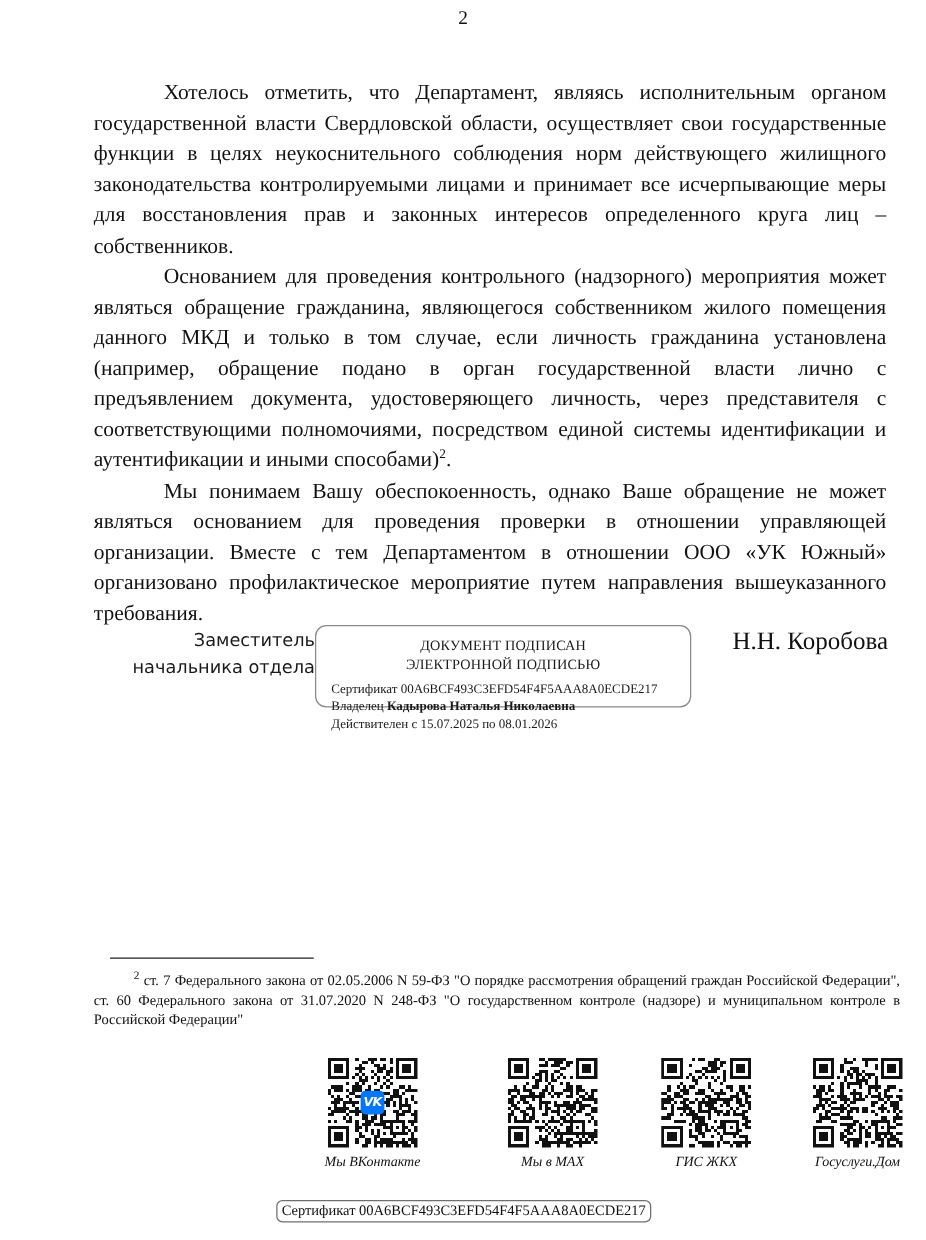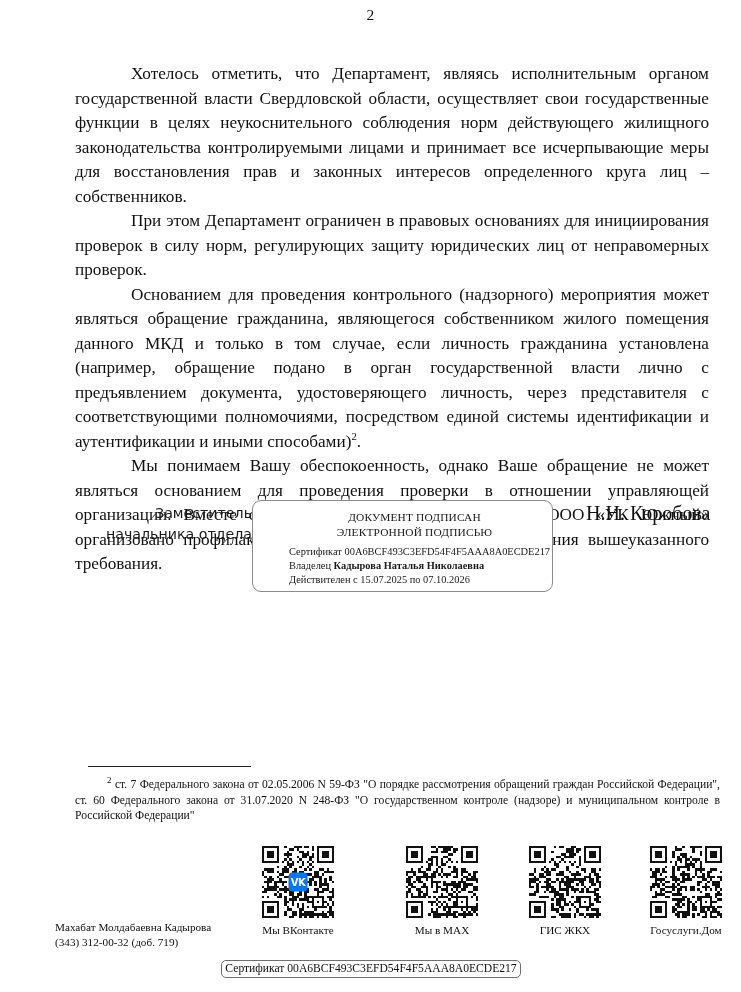--- a/index.html
+++ b/index.html
@@ -77,26 +77,25 @@
     line-height: 21px;
     color: #1a1a1a;
   }
   .sig-left div { white-space: nowrap; text-align: right; }
 
   .sig-stamp {
     position: absolute;
     left: 252px;
     top: 2px;
     width: 301px;
-    height: 92px;
+    height: 66px;
     border: 1px solid #8b8b8b;
     border-radius: 9px;
     box-sizing: border-box;
     background: #ffffff;
-    padding-left: 24px;
   }
   .stamp-title {
     text-align: center;
     font-size: 11.4px;
     line-height: 14.5px;
     letter-spacing: 0.15px;
     margin-top: 9px;
     color: #1a1a1a;
   }
   .stamp-lines {
@@ -150,20 +149,21 @@
     color: #111111;
   }
 
   
   .qr-row {
     position: absolute;
     left: 0;
     top: 846px;
     width: 677px;
     height: 100px;
+    font-style: italic;
   }
   .qr-item {
     position: absolute;
     top: 0;
     width: 96px;
     text-align: center;
   }
   .qr-item.qr-0 { left: 250px; }
   .qr-item.qr-1 { left: 394px; }
   .qr-item.qr-2 { left: 517px; }
@@ -222,54 +222,49 @@
 </style>
 </head>
 <body>
 
 <div class="page">
 
   <div class="page-number">2</div>
 
   <div class="body-text">
     <p class="para">Хотелось отметить, что Департамент, являясь исполнительным органом государственной власти Свердловской области, осуществляет свои государственные функции в целях неукоснительного соблюдения норм действующего жилищного законодательства контролируемыми лицами и принимает все исчерпывающие меры для восстановления прав и законных интересов определенного круга лиц – собственников.</p>
-    <p class="para">При этом Департамент ограничен в правовых основаниях для инициирования проверок в силу норм, регулирующих защиту юридических лиц от неправомерных проверок.</p>
     <p class="para"><span>Основанием для проведения контрольного (надзорного) мероприятия может являться обращение гражданина, являющегося собственником жилого помещения данного МКД и только в том случае, если личность гражданина установлена (например, обращение подано в орган государственной власти лично с предъявлением документа, удостоверяющего личность, через представителя с соответствующими полномочиями, посредством единой системы идентификации и аутентификации и иными способами)</span><sup>2</sup><span>.</span></p>
     <p class="para">Мы понимаем Вашу обеспокоенность, однако Ваше обращение не может являться основанием для проведения проверки в отношении управляющей организации. Вместе с тем Департаментом в отношении ООО «УК Южный» организовано профилактическое мероприятие путем направления вышеуказанного требования.</p>
   </div>
 
   <div class="sig-row">
 
     <div class="sig-left">
       <div>Заместитель</div>
       <div>начальника отдела</div>
     </div>
 
     <div class="sig-stamp">
       <div class="stamp-title">
         <div>ДОКУМЕНТ ПОДПИСАН</div>
         <div>ЭЛЕКТРОННОЙ ПОДПИСЬЮ</div>
       </div>
       <div class="stamp-lines">
         <div><span>Сертификат</span> <span>00A6BCF493C3EFD54F4F5AAA8A0ECDE217</span></div>
         <div><span>Владелец</span> <span class="bold">Кадырова Наталья Николаевна</span></div>
-        <div><span>Действителен с</span> <span>15.07.2025</span> <span>по</span> <span>07.10.2026</span></div>
+        <div><span>Действителен с</span> <span>15.07.2025</span> <span>по</span> <span>08.01.2026</span></div>
       </div>
     </div>
 
     <div class="sig-right">Н.Н. Коробова</div>
   </div>
 
   <div class="footnote-rule"></div>
   <div class="footnote"><sup>2</sup> <span>ст. 7 Федерального закона от 02.05.2006 N 59-ФЗ "О порядке рассмотрения обращений граждан Российской Федерации", ст. 60 Федерального закона от 31.07.2020 N 248-ФЗ "О государственном контроле (надзоре) и муниципальном контроле в Российской Федерации"</span></div>
 
-  <div class="contact">
-    <div>Махабат Молдабаевна Кадырова</div>
-    <div>(343) 312-00-32 (доб. 719)</div>
-  </div>
 
   <div class="qr-row">
 
     <div class="qr-item qr-0">
       <div class="qr-canvas">
         <svg width="72" height="72" viewBox="0 0 29 29" shape-rendering="crispEdges">
             <rect x="0" y="0" width="29" height="29" fill="#ffffff"></rect>
             <path d="M0 0h1v1h-1zM1 0h1v1h-1zM2 0h1v1h-1zM3 0h1v1h-1zM4 0h1v1h-1zM5 0h1v1h-1zM6 0h1v1h-1zM9 0h1v1h-1zM13 0h1v1h-1zM14 0h1v1h-1zM15 0h1v1h-1zM17 0h1v1h-1zM18 0h1v1h-1zM20 0h1v1h-1zM22 0h1v1h-1zM23 0h1v1h-1zM24 0h1v1h-1zM25 0h1v1h-1zM26 0h1v1h-1zM27 0h1v1h-1zM28 0h1v1h-1zM0 1h1v1h-1zM6 1h1v1h-1zM11 1h1v1h-1zM12 1h1v1h-1zM14 1h1v1h-1zM20 1h1v1h-1zM22 1h1v1h-1zM28 1h1v1h-1zM0 2h1v1h-1zM2 2h1v1h-1zM3 2h1v1h-1zM4 2h1v1h-1zM6 2h1v1h-1zM10 2h1v1h-1zM15 2h1v1h-1zM16 2h1v1h-1zM18 2h1v1h-1zM22 2h1v1h-1zM24 2h1v1h-1zM25 2h1v1h-1zM26 2h1v1h-1zM28 2h1v1h-1zM0 3h1v1h-1zM2 3h1v1h-1zM3 3h1v1h-1zM4 3h1v1h-1zM6 3h1v1h-1zM9 3h1v1h-1zM10 3h1v1h-1zM11 3h1v1h-1zM16 3h1v1h-1zM17 3h1v1h-1zM18 3h1v1h-1zM20 3h1v1h-1zM22 3h1v1h-1zM24 3h1v1h-1zM25 3h1v1h-1zM26 3h1v1h-1zM28 3h1v1h-1zM0 4h1v1h-1zM2 4h1v1h-1zM3 4h1v1h-1zM4 4h1v1h-1zM6 4h1v1h-1zM10 4h1v1h-1zM14 4h1v1h-1zM16 4h1v1h-1zM17 4h1v1h-1zM19 4h1v1h-1zM20 4h1v1h-1zM22 4h1v1h-1zM24 4h1v1h-1zM25 4h1v1h-1zM26 4h1v1h-1zM28 4h1v1h-1zM0 5h1v1h-1zM6 5h1v1h-1zM9 5h1v1h-1zM11 5h1v1h-1zM15 5h1v1h-1zM19 5h1v1h-1zM22 5h1v1h-1zM28 5h1v1h-1zM0 6h1v1h-1zM1 6h1v1h-1zM2 6h1v1h-1zM3 6h1v1h-1zM4 6h1v1h-1zM5 6h1v1h-1zM6 6h1v1h-1zM8 6h1v1h-1zM10 6h1v1h-1zM12 6h1v1h-1zM14 6h1v1h-1zM16 6h1v1h-1zM18 6h1v1h-1zM20 6h1v1h-1zM22 6h1v1h-1zM23 6h1v1h-1zM24 6h1v1h-1zM25 6h1v1h-1zM26 6h1v1h-1zM27 6h1v1h-1zM28 6h1v1h-1zM10 7h1v1h-1zM11 7h1v1h-1zM12 7h1v1h-1zM16 7h1v1h-1zM19 7h1v1h-1zM6 8h1v1h-1zM9 8h1v1h-1zM11 8h1v1h-1zM15 8h1v1h-1zM18 8h1v1h-1zM20 8h1v1h-1zM1 9h1v1h-1zM2 9h1v1h-1zM3 9h1v1h-1zM4 9h1v1h-1zM8 9h1v1h-1zM9 9h1v1h-1zM10 9h1v1h-1zM13 9h1v1h-1zM17 9h1v1h-1zM19 9h1v1h-1zM23 9h1v1h-1zM24 9h1v1h-1zM26 9h1v1h-1zM0 10h1v1h-1zM2 10h1v1h-1zM3 10h1v1h-1zM4 10h1v1h-1zM6 10h1v1h-1zM8 10h1v1h-1zM9 10h1v1h-1zM10 10h1v1h-1zM12 10h1v1h-1zM13 10h1v1h-1zM15 10h1v1h-1zM16 10h1v1h-1zM21 10h1v1h-1zM22 10h1v1h-1zM25 10h1v1h-1zM26 10h1v1h-1zM27 10h1v1h-1zM28 10h1v1h-1zM0 11h1v1h-1zM7 11h1v1h-1zM8 11h1v1h-1zM14 11h1v1h-1zM15 11h1v1h-1zM16 11h1v1h-1zM17 11h1v1h-1zM18 11h1v1h-1zM19 11h1v1h-1zM21 11h1v1h-1zM22 11h1v1h-1zM24 11h1v1h-1zM1 12h1v1h-1zM3 12h1v1h-1zM6 12h1v1h-1zM9 12h1v1h-1zM10 12h1v1h-1zM11 12h1v1h-1zM12 12h1v1h-1zM14 12h1v1h-1zM15 12h1v1h-1zM17 12h1v1h-1zM20 12h1v1h-1zM21 12h1v1h-1zM22 12h1v1h-1zM23 12h1v1h-1zM27 12h1v1h-1zM2 13h1v1h-1zM3 13h1v1h-1zM4 13h1v1h-1zM7 13h1v1h-1zM12 13h1v1h-1zM14 13h1v1h-1zM19 13h1v1h-1zM20 13h1v1h-1zM23 13h1v1h-1zM25 13h1v1h-1zM27 13h1v1h-1zM1 14h1v1h-1zM2 14h1v1h-1zM3 14h1v1h-1zM5 14h1v1h-1zM6 14h1v1h-1zM7 14h1v1h-1zM8 14h1v1h-1zM9 14h1v1h-1zM13 14h1v1h-1zM14 14h1v1h-1zM18 14h1v1h-1zM19 14h1v1h-1zM21 14h1v1h-1zM23 14h1v1h-1zM25 14h1v1h-1zM28 14h1v1h-1zM2 15h1v1h-1zM5 15h1v1h-1zM8 15h1v1h-1zM11 15h1v1h-1zM15 15h1v1h-1zM19 15h1v1h-1zM21 15h1v1h-1zM23 15h1v1h-1zM24 15h1v1h-1zM25 15h1v1h-1zM26 15h1v1h-1zM0 16h1v1h-1zM2 16h1v1h-1zM3 16h1v1h-1zM4 16h1v1h-1zM5 16h1v1h-1zM6 16h1v1h-1zM9 16h1v1h-1zM11 16h1v1h-1zM15 16h1v1h-1zM16 16h1v1h-1zM17 16h1v1h-1zM23 16h1v1h-1zM26 16h1v1h-1zM1 17h1v1h-1zM2 17h1v1h-1zM3 17h1v1h-1zM4 17h1v1h-1zM5 17h1v1h-1zM7 17h1v1h-1zM8 17h1v1h-1zM9 17h1v1h-1zM10 17h1v1h-1zM11 17h1v1h-1zM15 17h1v1h-1zM17 17h1v1h-1zM18 17h1v1h-1zM21 17h1v1h-1zM22 17h1v1h-1zM24 17h1v1h-1zM25 17h1v1h-1zM26 17h1v1h-1zM28 17h1v1h-1zM0 18h1v1h-1zM1 18h1v1h-1zM6 18h1v1h-1zM9 18h1v1h-1zM11 18h1v1h-1zM12 18h1v1h-1zM15 18h1v1h-1zM17 18h1v1h-1zM18 18h1v1h-1zM22 18h1v1h-1zM23 18h1v1h-1zM24 18h1v1h-1zM27 18h1v1h-1zM28 18h1v1h-1zM5 19h1v1h-1zM7 19h1v1h-1zM11 19h1v1h-1zM12 19h1v1h-1zM14 19h1v1h-1zM15 19h1v1h-1zM17 19h1v1h-1zM22 19h1v1h-1zM28 19h1v1h-1zM0 20h1v1h-1zM2 20h1v1h-1zM6 20h1v1h-1zM7 20h1v1h-1zM9 20h1v1h-1zM12 20h1v1h-1zM13 20h1v1h-1zM14 20h1v1h-1zM17 20h1v1h-1zM18 20h1v1h-1zM19 20h1v1h-1zM20 20h1v1h-1zM21 20h1v1h-1zM22 20h1v1h-1zM23 20h1v1h-1zM24 20h1v1h-1zM26 20h1v1h-1zM27 20h1v1h-1zM28 20h1v1h-1zM9 21h1v1h-1zM11 21h1v1h-1zM12 21h1v1h-1zM13 21h1v1h-1zM15 21h1v1h-1zM16 21h1v1h-1zM17 21h1v1h-1zM18 21h1v1h-1zM20 21h1v1h-1zM24 21h1v1h-1zM27 21h1v1h-1zM0 22h1v1h-1zM1 22h1v1h-1zM2 22h1v1h-1zM3 22h1v1h-1zM4 22h1v1h-1zM5 22h1v1h-1zM6 22h1v1h-1zM9 22h1v1h-1zM10 22h1v1h-1zM12 22h1v1h-1zM18 22h1v1h-1zM19 22h1v1h-1zM20 22h1v1h-1zM22 22h1v1h-1zM24 22h1v1h-1zM25 22h1v1h-1zM28 22h1v1h-1zM0 23h1v1h-1zM6 23h1v1h-1zM9 23h1v1h-1zM12 23h1v1h-1zM14 23h1v1h-1zM16 23h1v1h-1zM20 23h1v1h-1zM24 23h1v1h-1zM26 23h1v1h-1zM28 23h1v1h-1zM0 24h1v1h-1zM2 24h1v1h-1zM3 24h1v1h-1zM4 24h1v1h-1zM6 24h1v1h-1zM10 24h1v1h-1zM14 24h1v1h-1zM16 24h1v1h-1zM18 24h1v1h-1zM20 24h1v1h-1zM21 24h1v1h-1zM22 24h1v1h-1zM23 24h1v1h-1zM24 24h1v1h-1zM25 24h1v1h-1zM27 24h1v1h-1zM0 25h1v1h-1zM2 25h1v1h-1zM3 25h1v1h-1zM4 25h1v1h-1zM6 25h1v1h-1zM10 25h1v1h-1zM11 25h1v1h-1zM15 25h1v1h-1zM16 25h1v1h-1zM21 25h1v1h-1zM27 25h1v1h-1zM0 26h1v1h-1zM2 26h1v1h-1zM3 26h1v1h-1zM4 26h1v1h-1zM6 26h1v1h-1zM9 26h1v1h-1zM12 26h1v1h-1zM13 26h1v1h-1zM15 26h1v1h-1zM17 26h1v1h-1zM18 26h1v1h-1zM19 26h1v1h-1zM20 26h1v1h-1zM24 26h1v1h-1zM26 26h1v1h-1zM27 26h1v1h-1zM28 26h1v1h-1zM0 27h1v1h-1zM6 27h1v1h-1zM9 27h1v1h-1zM12 27h1v1h-1zM13 27h1v1h-1zM15 27h1v1h-1zM16 27h1v1h-1zM17 27h1v1h-1zM18 27h1v1h-1zM19 27h1v1h-1zM20 27h1v1h-1zM21 27h1v1h-1zM22 27h1v1h-1zM23 27h1v1h-1zM24 27h1v1h-1zM25 27h1v1h-1zM27 27h1v1h-1zM28 27h1v1h-1zM0 28h1v1h-1zM1 28h1v1h-1zM2 28h1v1h-1zM3 28h1v1h-1zM4 28h1v1h-1zM5 28h1v1h-1zM6 28h1v1h-1zM11 28h1v1h-1zM12 28h1v1h-1zM15 28h1v1h-1zM17 28h1v1h-1zM19 28h1v1h-1zM20 28h1v1h-1zM22 28h1v1h-1zM24 28h1v1h-1zM25 28h1v1h-1zM26 28h1v1h-1zM28 28h1v1h-1z" fill="#111111"></path>
           </svg>
         <div class="qr-badge">VK</div>

